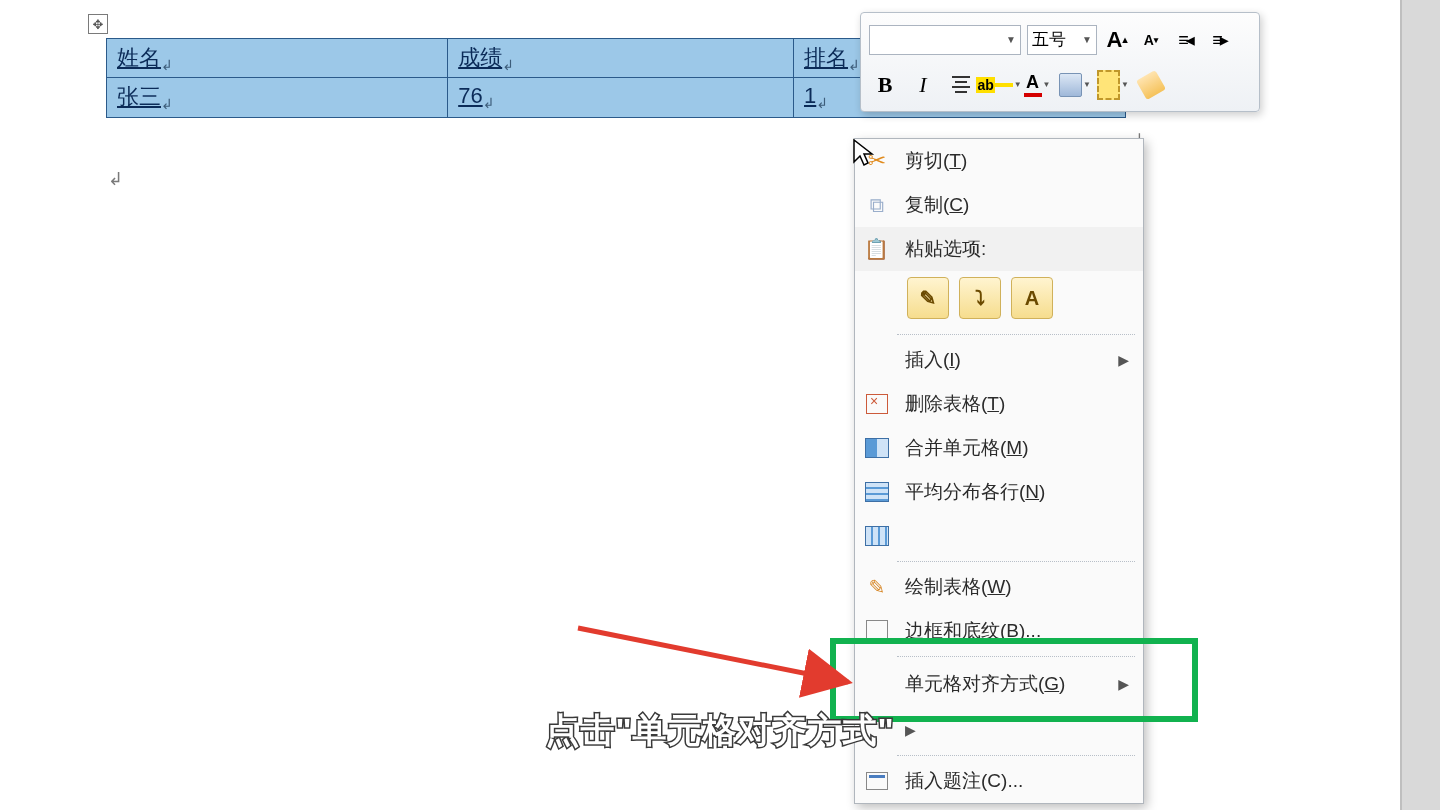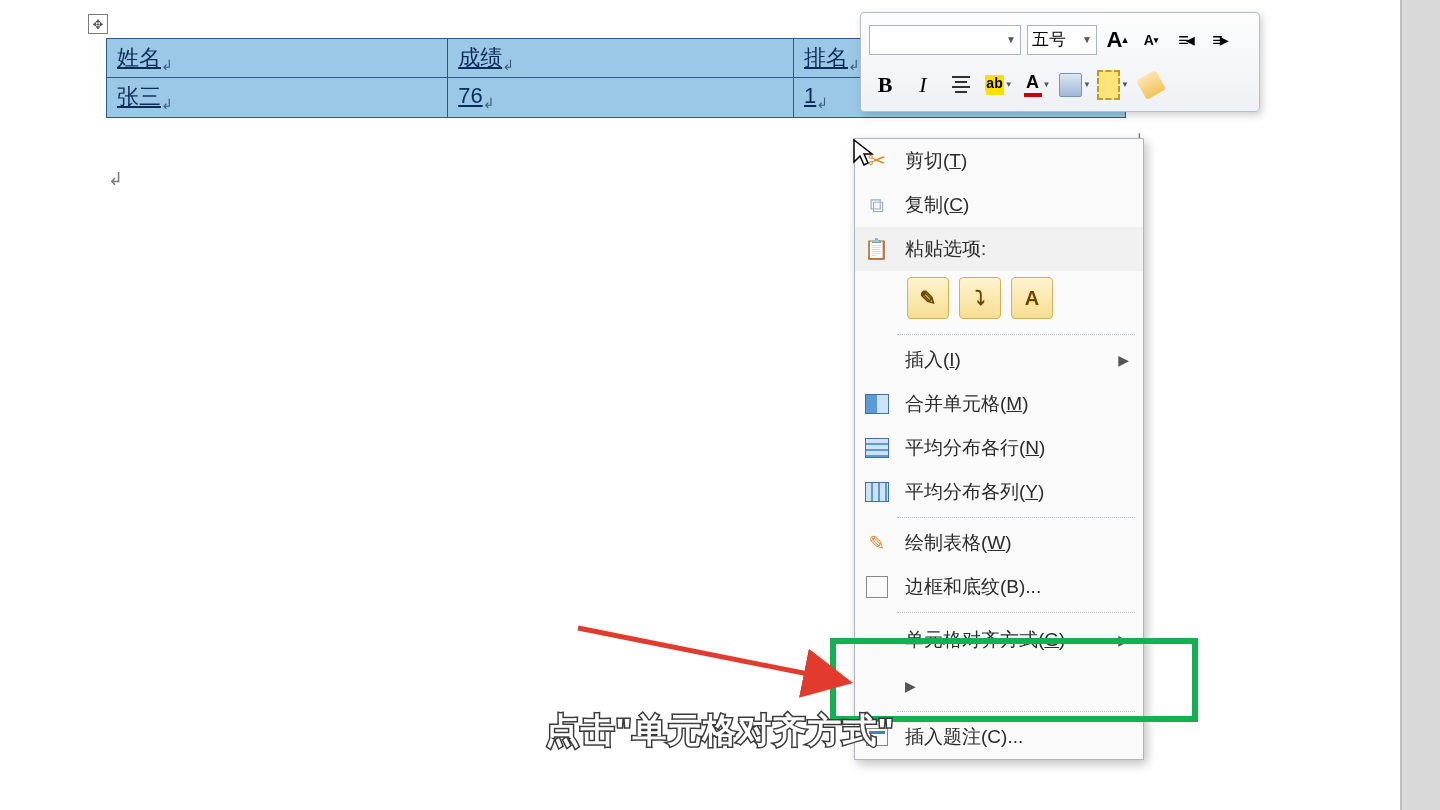--- a/index.html
+++ b/index.html
@@ -312,21 +312,21 @@
     <div class="mt-btn italic">I</div>
     <div class="mt-btn">
       <div class="center-lines">
           <span></span>
           <span></span>
           <span></span>
           <span></span>
         </div>
     </div>
     <div class="mt-btn split">
-      <div class="hl yellow" style="flex-direction:column;align-items:center">
+      <div class="hl yellow" style="flex-direction:row;align-items:center">
           <span class="ab">ab</span>
           <span class="line-under"></span>
         </div>
       <span class="caret">▼</span>
     </div>
     <div class="mt-btn split">
       <div class="hl red" style="flex-direction:column;align-items:center">
           <span class="A">A</span>
           <span class="line-under"></span>
         </div>
@@ -365,35 +365,40 @@
     <div class="paste-opt">A</div>
   </div>
   <div class="ctx-sep"></div>
   <div class="ctx-item">
     <div class="ctx-icon"></div>
     <div class="ctx-label">插入(<u>I</u>)</div>
     <div class="ctx-arrow">▶</div>
   </div>
   <div class="ctx-item">
     <div class="ctx-icon">
+        <div class="ic-deltab"></div>
+      </div>
+    <div class="ctx-label">删除表格(<u>T</u>)</div>
+  </div>
+  <div class="ctx-item">
+    <div class="ctx-icon">
         <div class="ic-merge"></div>
       </div>
     <div class="ctx-label">合并单元格(<u>M</u>)</div>
   </div>
   <div class="ctx-item">
     <div class="ctx-icon">
         <div class="ic-distrow"></div>
       </div>
     <div class="ctx-label">平均分布各行(<u>N</u>)</div>
   </div>
   <div class="ctx-item">
     <div class="ctx-icon">
         <div class="ic-distcol"></div>
       </div>
-    <div class="ctx-label">平均分布各列(<u>Y</u>)</div>
   </div>
   <div class="ctx-sep"></div>
   <div class="ctx-item">
     <div class="ctx-icon ic-draw">✎</div>
     <div class="ctx-label">绘制表格(<u>W</u>)</div>
   </div>
   <div class="ctx-item">
     <div class="ctx-icon">
         <div class="ic-border"></div>
       </div>

